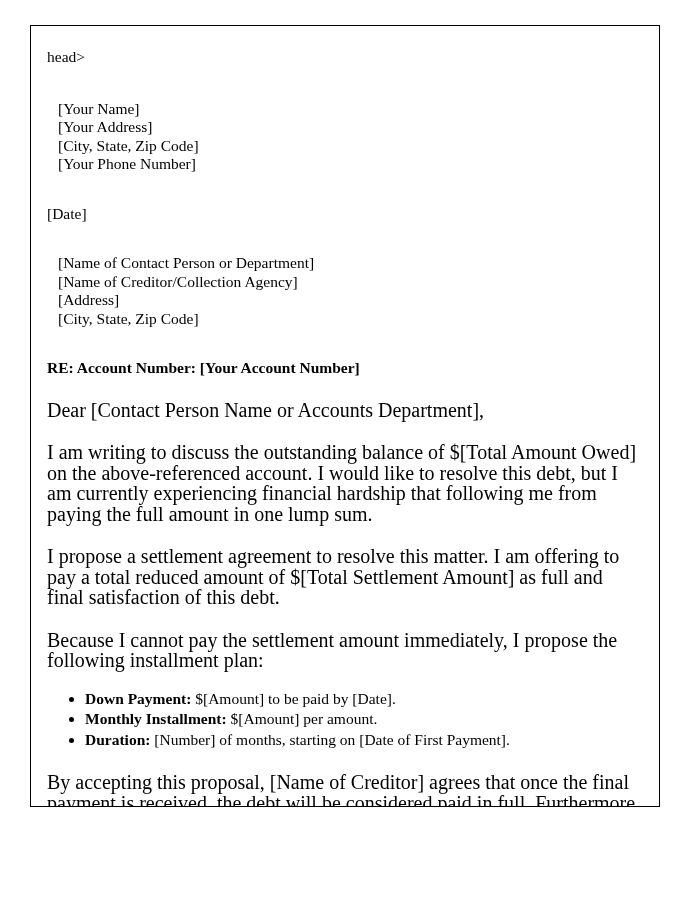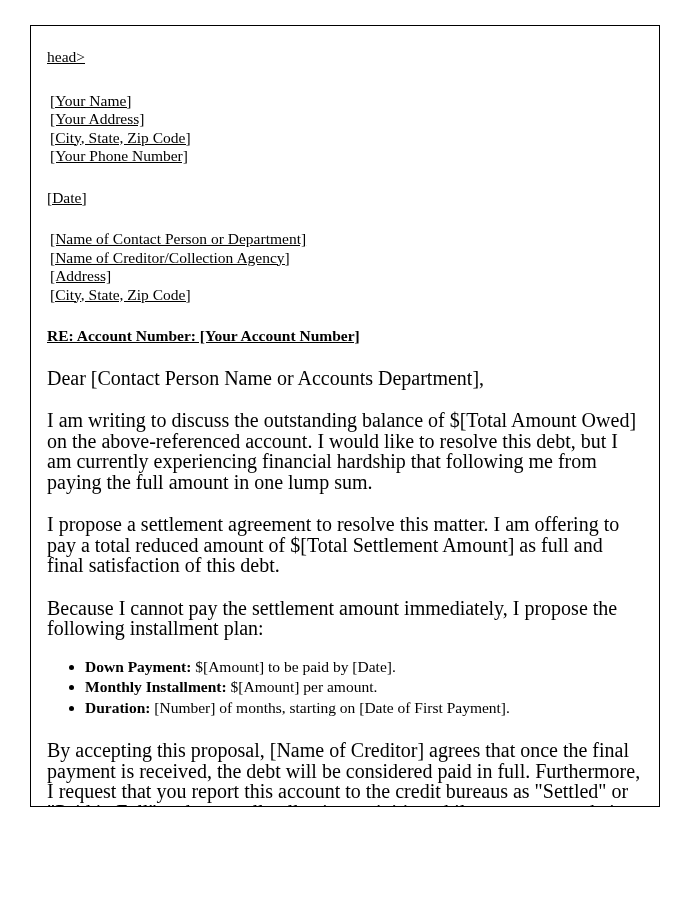--- a/index.html
+++ b/index.html
@@ -28,31 +28,30 @@
   .content {
     position: absolute;
     left: 16px;
     top: 22px;
     width: 594px;
   }
   .line {
     font-size: 15.5px;
     line-height: 18.5px;
     white-space: pre-wrap;
-    text-decoration: underline;
   }
   .para {
     font-size: 20px;
     line-height: 20.5px;
     margin: 0;
   }
   .gap-sm { height: 18px; }
   .gap-md { height: 20px; }
   .gap-lg { height: 22px; }
-  .block { margin: 3px; }
+  .block { margin: 11px; }
   .bold { font-weight: bold; }
   ul.terms {
     margin: 0;
     padding-left: 38px;
     list-style-type: disc;
   }
   ul.terms li {
     font-size: 15.5px;
     line-height: 20.5px;
     margin: 0;

